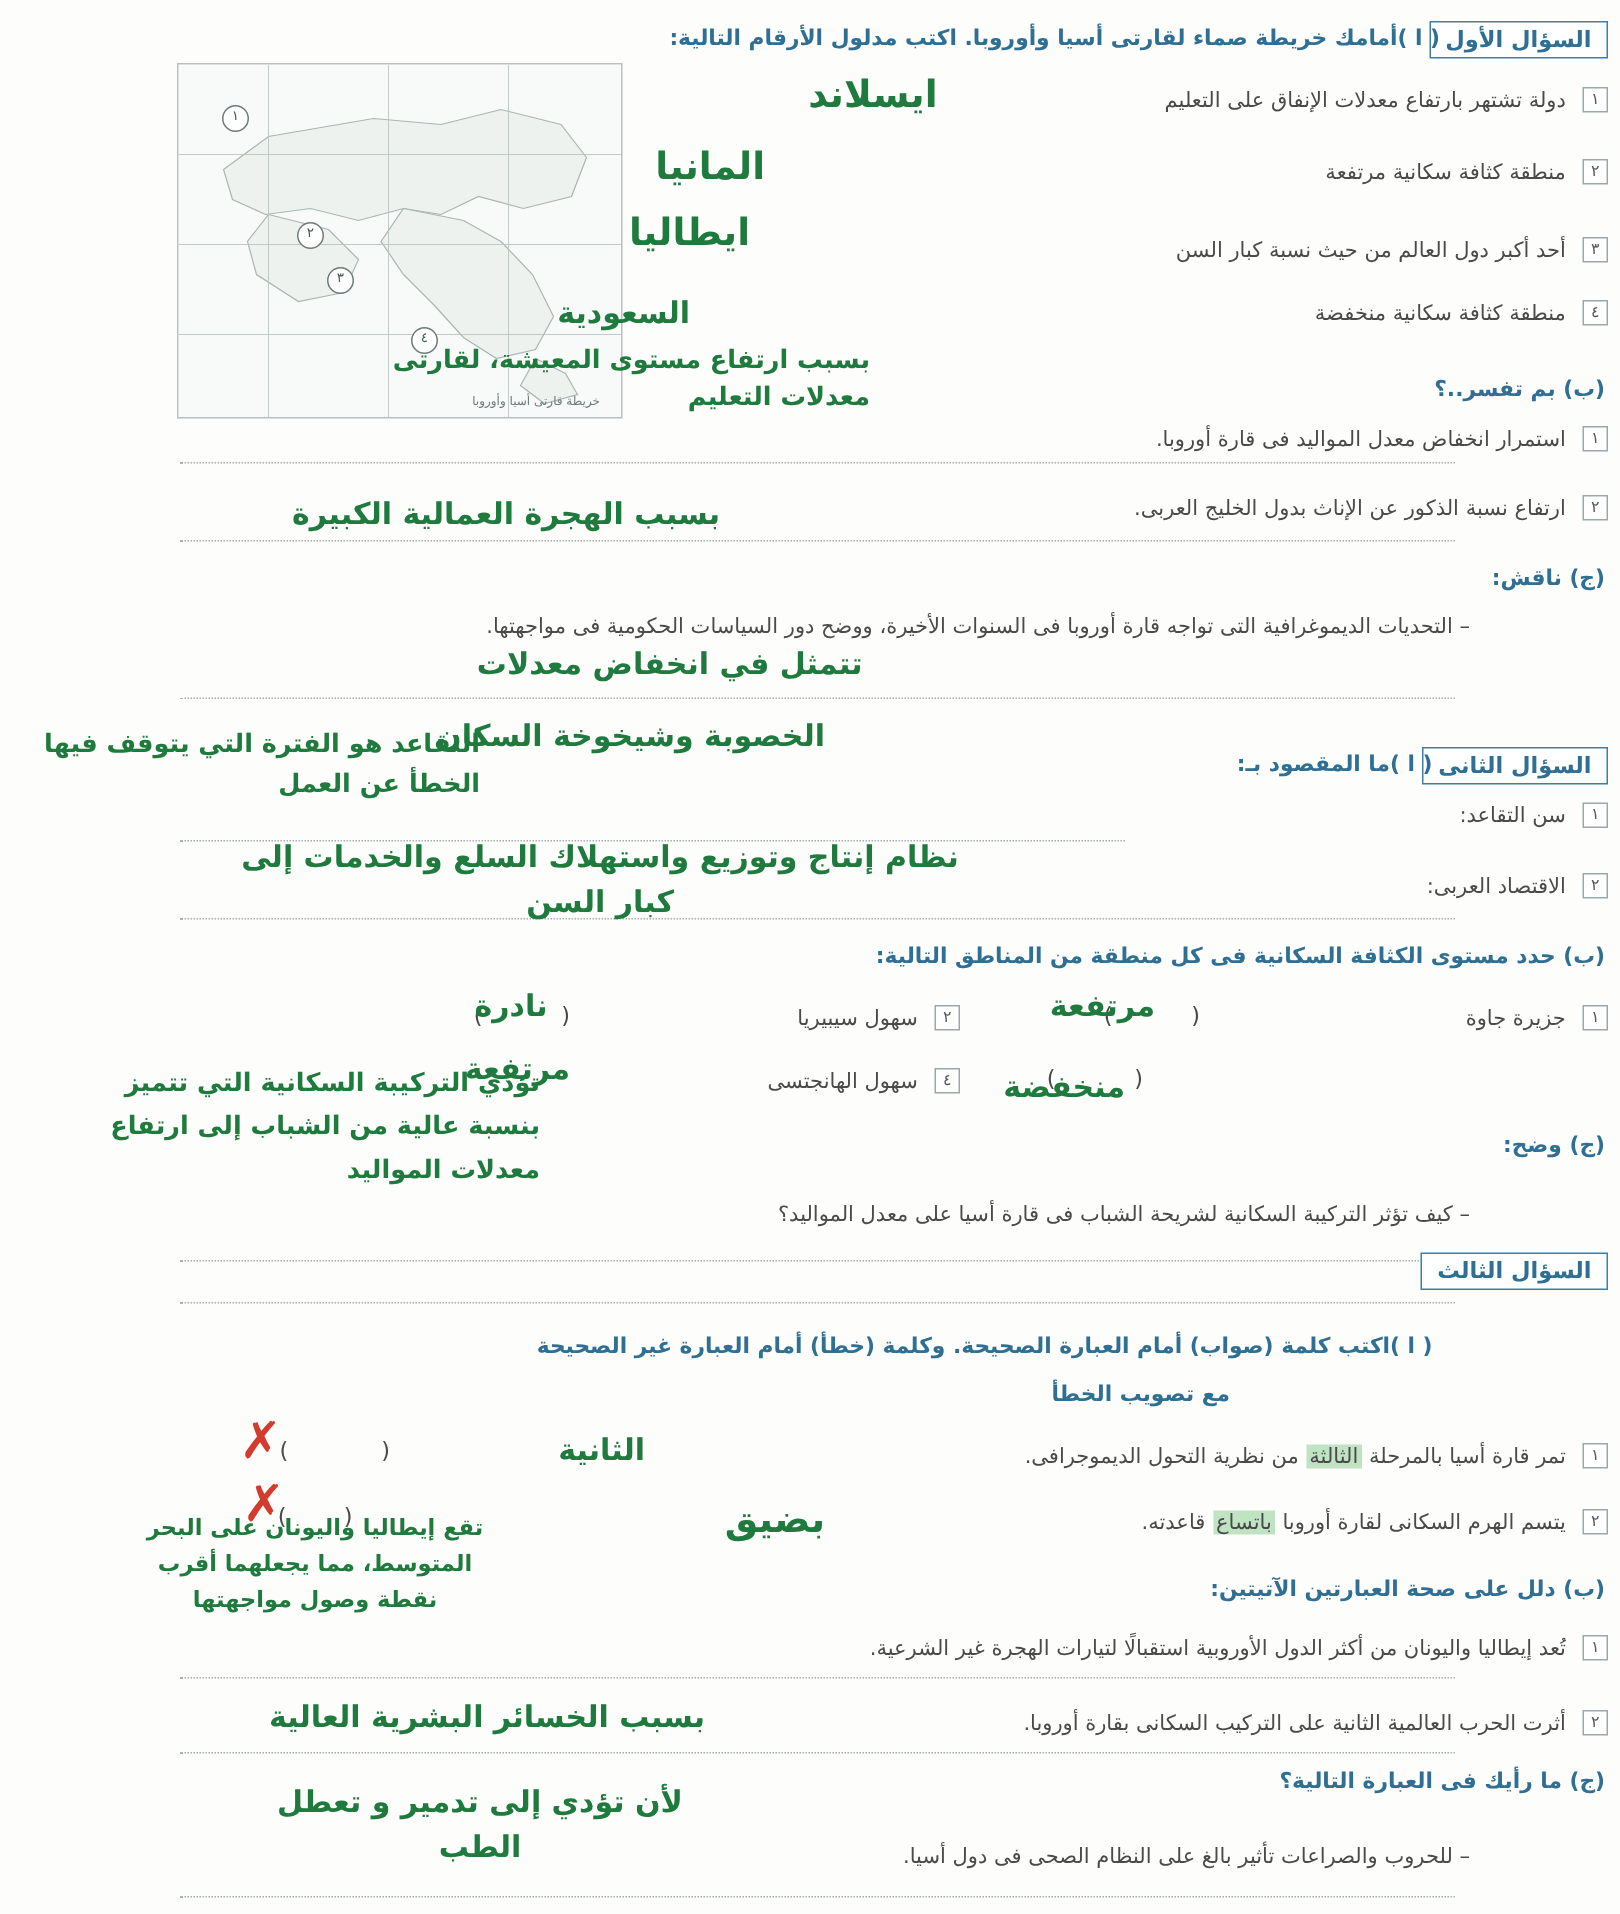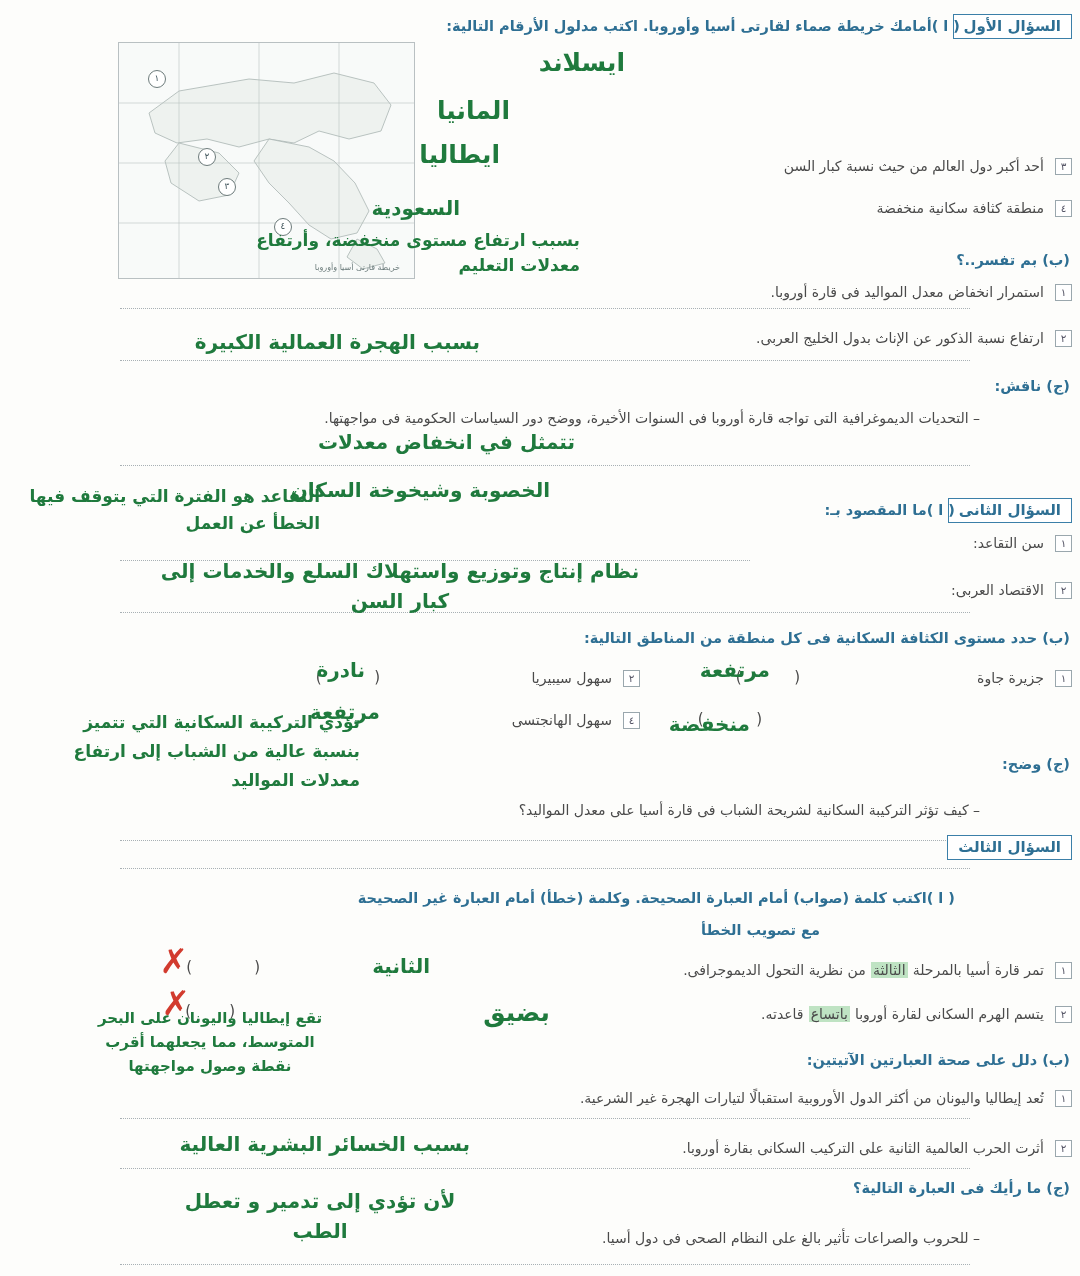--- a/index.html
+++ b/index.html
@@ -112,22 +112,30 @@
         <path d="M0,60 H295 M0,120 H295 M0,180 H295 M60,0 V235 M140,0 V235 M220,0 V235"></path>
       </g>
     </svg>
     <div class="circ" style="top:27px; right:248px;">١</div>
     <div class="circ" style="top:105px; right:198px;">٢</div>
     <div class="circ" style="top:135px; right:178px;">٣</div>
     <div class="circ" style="top:175px; right:122px;">٤</div>
     <div class="mapcap abs" style="bottom:6px; right:14px;">خريطة قارتى أسيا وأوروبا</div>
   </div>
 
+  <div class="abs" style="top:56px; right:8px; width:650px; text-align:right;">
+    <span class="num">١</span>
+    <span class="printed">دولة تشتهر بارتفاع معدلات الإنفاق على التعليم</span>
+  </div>
   <div class="abs hand hand-lg" style="top:48px; right:455px;">ايسلاند</div>
 
+  <div class="abs" style="top:104px; right:8px; width:650px; text-align:right;">
+    <span class="num">٢</span>
+    <span class="printed">منطقة كثافة سكانية مرتفعة</span>
+  </div>
   <div class="abs hand hand-lg" style="top:96px; right:570px;">المانيا</div>
 
   <div class="abs" style="top:156px; right:8px; width:650px; text-align:right;">
     <span class="num">٣</span>
     <span class="printed">أحد أكبر دول العالم من حيث نسبة كبار السن</span>
   </div>
   <div class="abs hand hand-lg" style="top:140px; right:580px;">ايطاليا</div>
 
   <div class="abs" style="top:198px; right:8px; width:650px; text-align:right;">
     <span class="num">٤</span>
@@ -135,21 +143,21 @@
   </div>
   <div class="abs hand hand-md" style="top:196px; right:620px;">السعودية</div>
 
   <div class="abs sub-head" style="top:252px; right:10px;">(ب) بم تفسر..؟</div>
 
   <div class="abs" style="top:282px; right:8px; width:650px; text-align:right;">
     <span class="num">١</span>
     <span class="printed">استمرار انخفاض معدل المواليد فى قارة أوروبا.</span>
   </div>
   <div class="abs rule" style="top:308px; right:110px; width:850px;"></div>
-  <div class="abs hand hand-sm" style="top:228px; right:500px; width:330px; text-align:right; line-height:1.45;">بسبب ارتفاع مستوى منخفضة، وأرتفاع معدلات التعليم</div>
+  <div class="abs hand hand-sm" style="top:228px; right:500px; width:330px; text-align:right; line-height:1.45;">بسبب ارتفاع مستوى المعيشة، لقارتى معدلات التعليم</div>
 
   <div class="abs" style="top:328px; right:8px; width:650px; text-align:right;">
     <span class="num">٢</span>
     <span class="printed">ارتفاع نسبة الذكور عن الإناث بدول الخليج العربى.</span>
   </div>
   <div class="abs rule" style="top:360px; right:110px; width:850px;"></div>
   <div class="abs hand hand-md" style="top:330px; right:600px;">بسبب الهجرة العمالية الكبيرة</div>
 
   <div class="abs sub-head" style="top:378px; right:10px;">(ج) ناقش:</div>
   <div class="abs printed" style="top:408px; right:100px; width:850px; text-align:right;">– التحديات الديموغرافية التى تواجه قارة أوروبا فى السنوات الأخيرة، ووضح دور السياسات الحكومية فى مواجهتها.</div>

